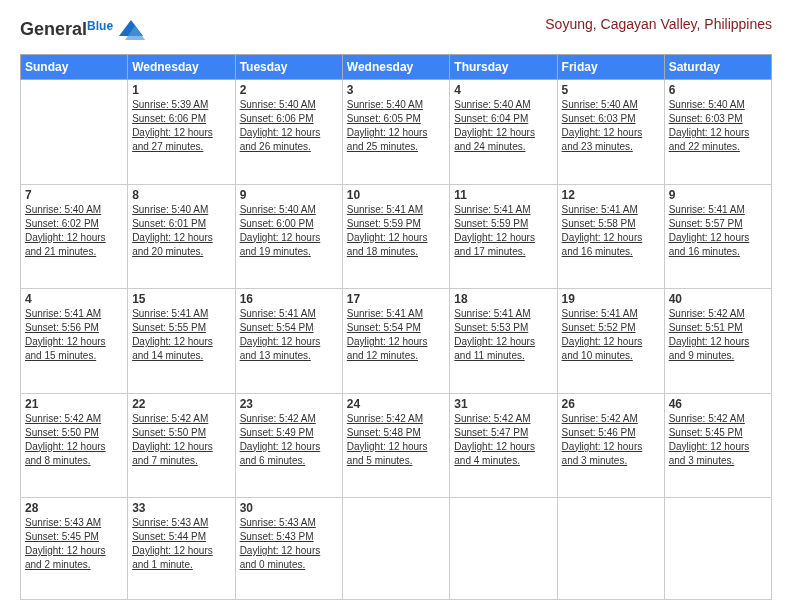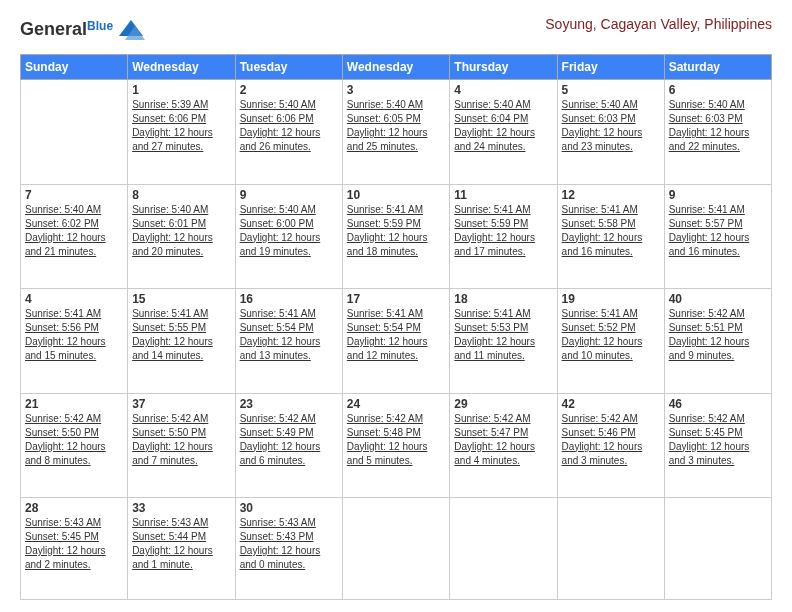--- a/index.html
+++ b/index.html
@@ -284,49 +284,49 @@
         </tr>
         <tr>
           <td>
             <span class="day-number">21</span>
             <div class="day-info" style="white-space: pre-line;">Sunrise: 5:42 AM
 Sunset: 5:50 PM
 Daylight: 12 hours
 and 8 minutes.</div>
           </td>
           <td>
-            <span class="day-number">37</span>
+            <span class="day-number">22</span>
             <div class="day-info" style="white-space: pre-line;">Sunrise: 5:42 AM
 Sunset: 5:50 PM
 Daylight: 12 hours
 and 7 minutes.</div>
           </td>
           <td>
             <span class="day-number">23</span>
             <div class="day-info" style="white-space: pre-line;">Sunrise: 5:42 AM
 Sunset: 5:49 PM
 Daylight: 12 hours
 and 6 minutes.</div>
           </td>
           <td>
             <span class="day-number">24</span>
             <div class="day-info" style="white-space: pre-line;">Sunrise: 5:42 AM
 Sunset: 5:48 PM
 Daylight: 12 hours
 and 5 minutes.</div>
           </td>
           <td>
-            <span class="day-number">29</span>
+            <span class="day-number">31</span>
             <div class="day-info" style="white-space: pre-line;">Sunrise: 5:42 AM
 Sunset: 5:47 PM
 Daylight: 12 hours
 and 4 minutes.</div>
           </td>
           <td>
-            <span class="day-number">42</span>
+            <span class="day-number">26</span>
             <div class="day-info" style="white-space: pre-line;">Sunrise: 5:42 AM
 Sunset: 5:46 PM
 Daylight: 12 hours
 and 3 minutes.</div>
           </td>
           <td>
             <span class="day-number">46</span>
             <div class="day-info" style="white-space: pre-line;">Sunrise: 5:42 AM
 Sunset: 5:45 PM
 Daylight: 12 hours

